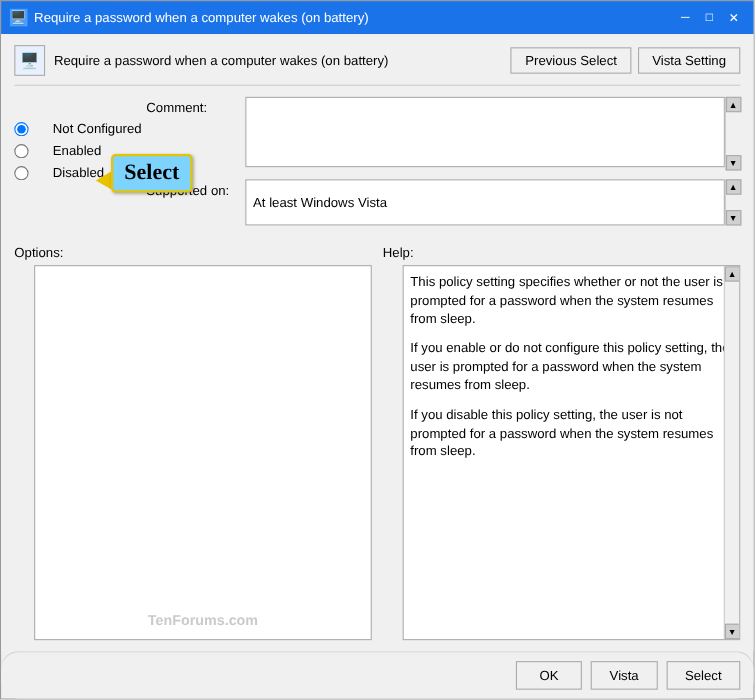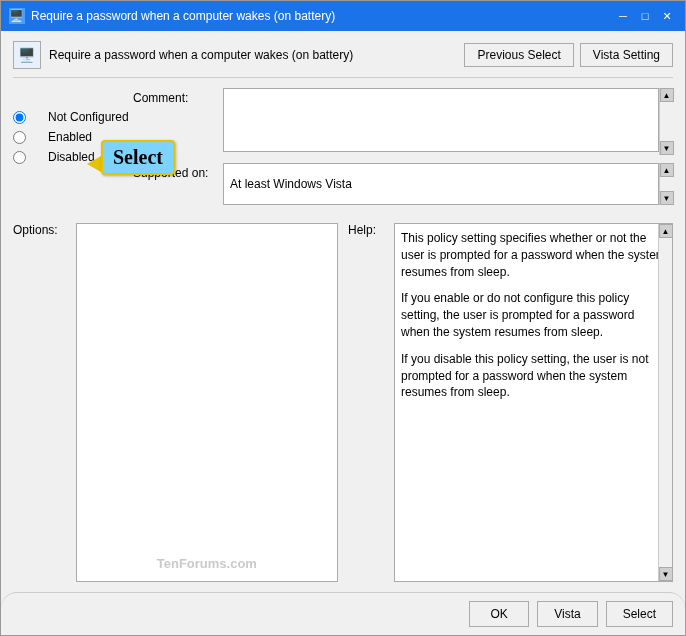--- a/index.html
+++ b/index.html
@@ -201,20 +201,21 @@
     }
 
     .options-help-section {
       display: flex;
       gap: 10px;
       flex: 1;
     }
     .options-panel, .help-panel {
       flex: 1;
       display: flex;
+      flex-direction: column;
     }
     .panel-label {
       font-size: 12px;
       color: #000;
       margin-bottom: 4px;
     }
     .panel-content {
       flex: 1;
       border: 1px solid #aaa;
       background: white;

